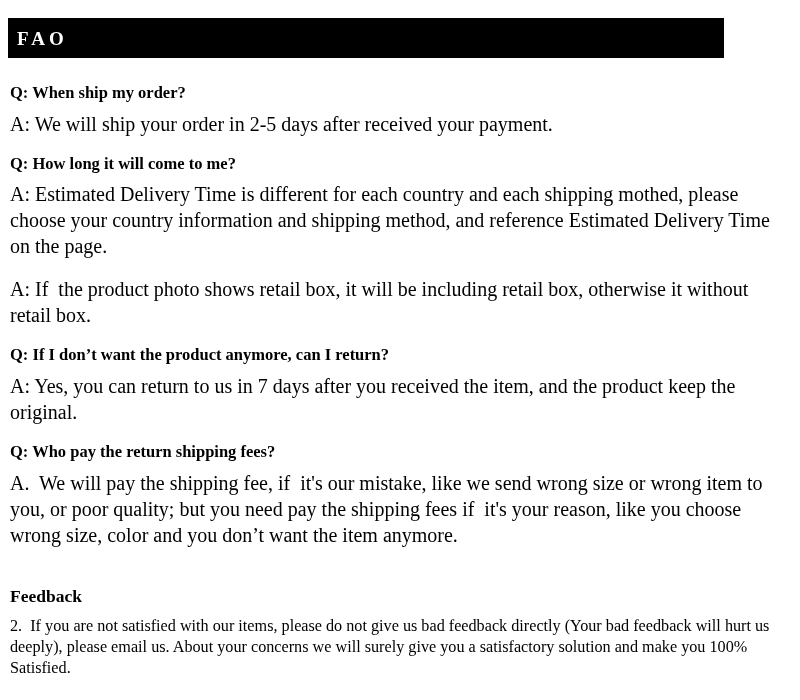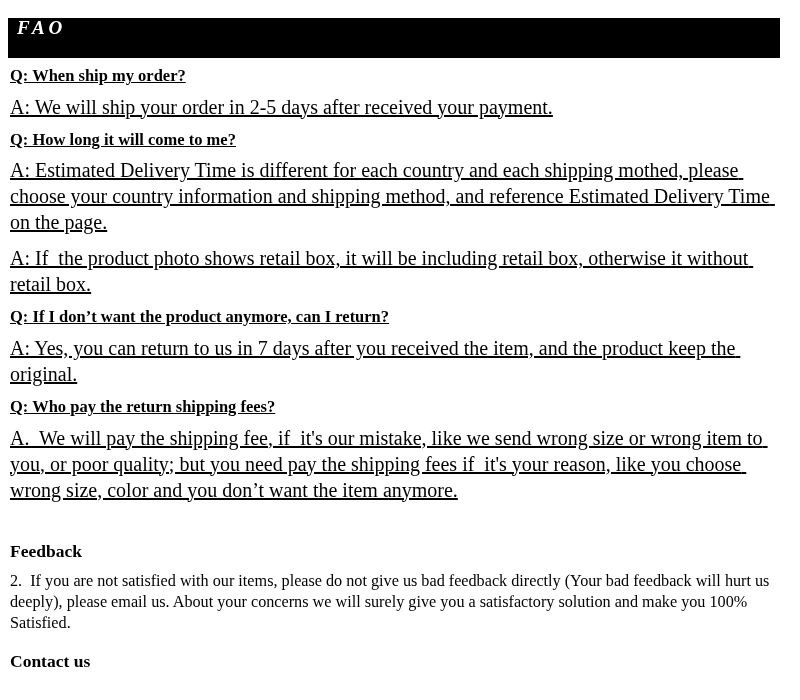--- a/index.html
+++ b/index.html
@@ -21,47 +21,46 @@
     width: 800px;
     height: 700px;
     box-sizing: border-box;
   }
 
   
   .title-bar {
     position: absolute;
     left: 8px;
     top: 18px;
-    width: 772px;
+    width: 716px;
     height: 40px;
     background: #000000;
     display: flex;
-    font-style: italic;
+    align-items: center;
   }
   .title-bar .title-text {
     color: #ffffff;
     font-family: "Liberation Serif", "DejaVu Serif", serif;
     font-weight: bold;
     font-size: 19px;
     letter-spacing: 4px;
     padding-left: 9px;
     line-height: 1;
   }
 
   
   .content {
     position: absolute;
     left: 10px;
     top: 66px;
     width: 782px;
   }
 
   .qa-block {
-    margin: 0 0 10px 0;
-    text-decoration: underline;
+    margin: 17px 0 10px 0;
   }
   .q-line {
     font-size: 16.5px;
     font-weight: bold;
     line-height: 1.25;
     margin: 0 0 7px 0;
     white-space: pre-wrap;
   }
   .a-line {
     font-size: 20px;

